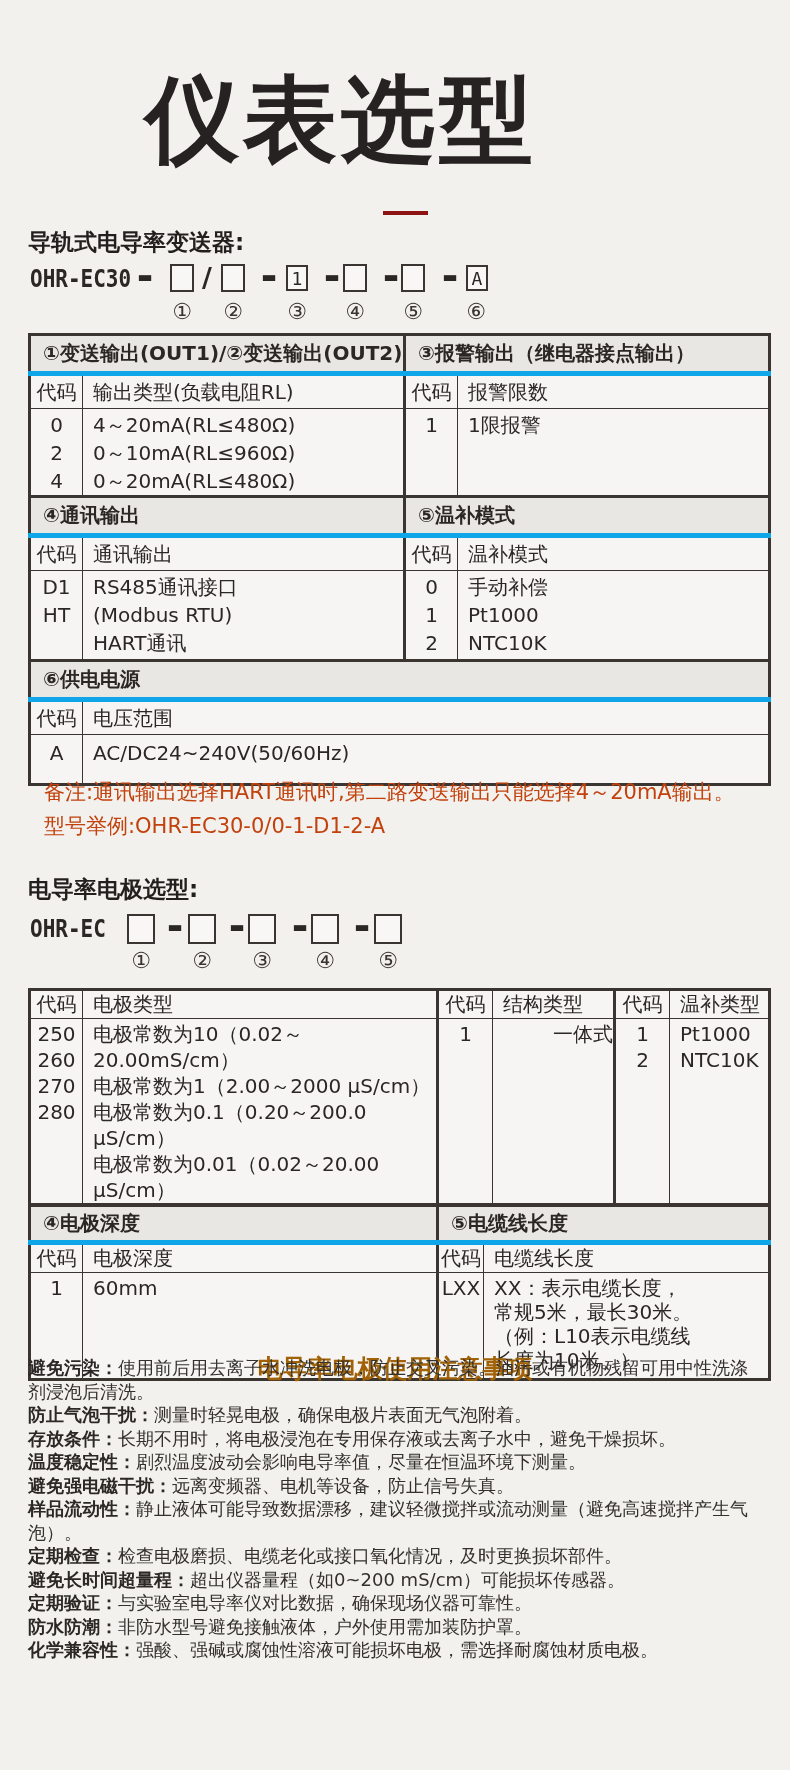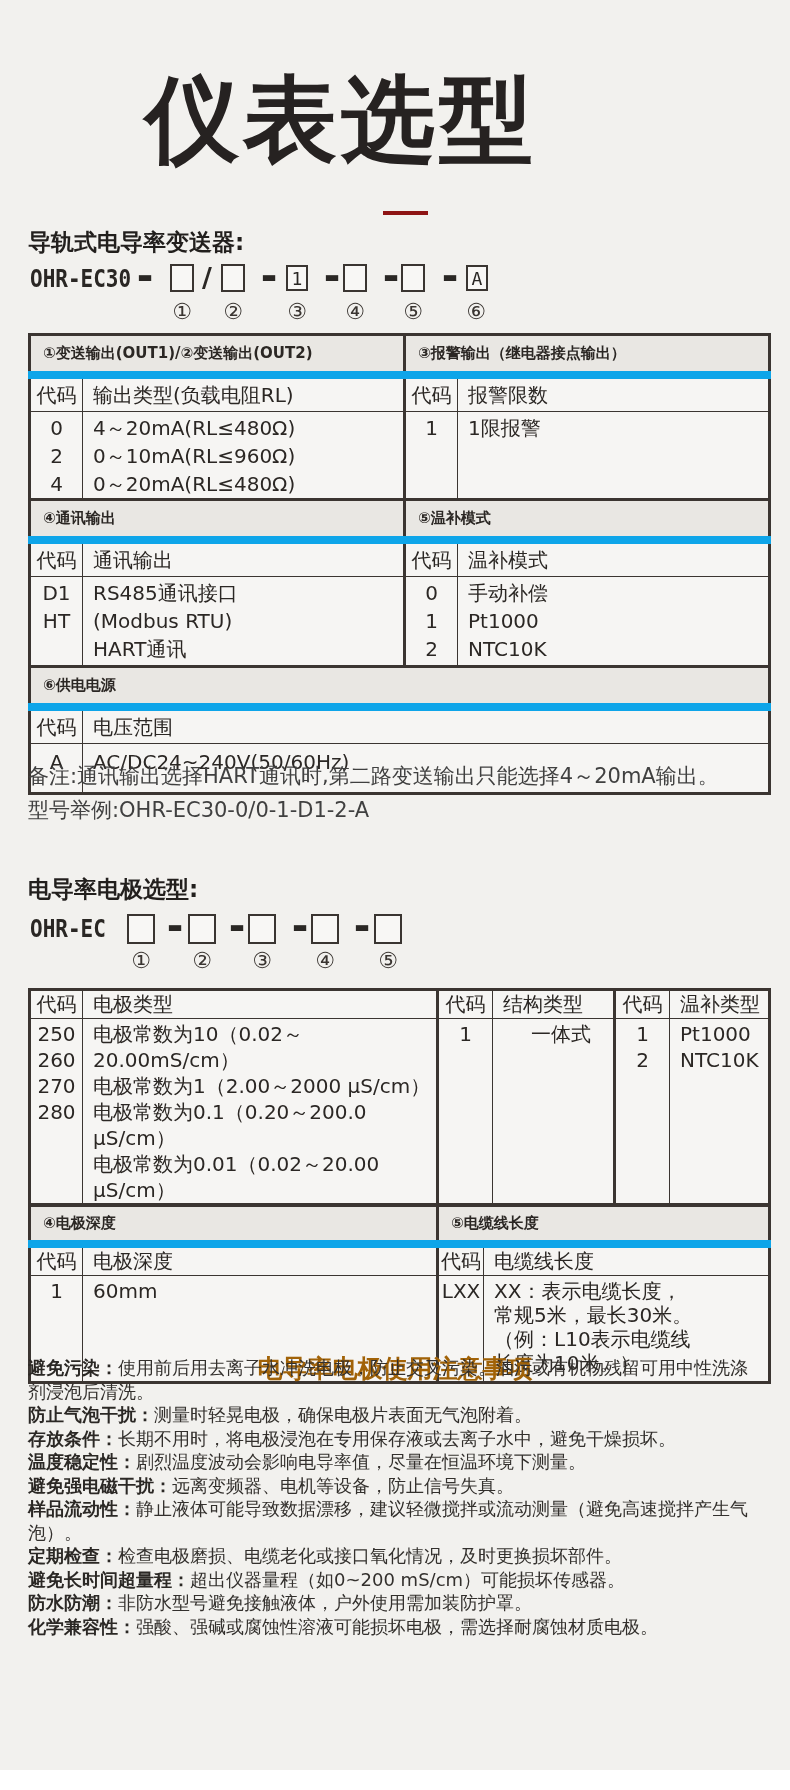--- a/index.html
+++ b/index.html
@@ -46,22 +46,22 @@
   #m1-sep4{left:379px}#m1-b4{left:401px}#m1-sep5{left:438px}#m1-b5{left:466px}
   #mk1-0{left:170px}#mk1-1{left:221px}#mk1-2{left:285px}#mk1-3{left:343px}#mk1-4{left:401px}#mk1-5{left:464px}
   
   #m2-b0{left:127px}#m2-sep0{left:163px}#m2-b1{left:188px}#m2-sep1{left:225px}
   #m2-b2{left:248px}#m2-sep2{left:288px}#m2-b3{left:311px}#m2-sep3{left:350px}#m2-b4{left:374px}
   #mk2-0{left:129px}#mk2-1{left:190px}#mk2-2{left:250px}#mk2-3{left:313px}#mk2-4{left:376px}
 
   
   table.spec{border-collapse:collapse;table-layout:fixed;background:#f6f5f3;border:3px solid #3b3531;}
   table.spec td{border:1.5px solid #3b3531;padding:0;vertical-align:top;font-size:20px;color:#2b2724;}
-  table.spec tr.sec td{background:#e9e7e3;font-weight:bold;font-size:15px;height:35px;
-    vertical-align:middle;padding-left:12px;border-top:3px solid #3b3531;border-bottom:8px solid #0ea5e9;}
+  table.spec tr.sec td{background:#e9e7e3;font-weight:bold;font-size:20px;height:35px;
+    vertical-align:middle;padding-left:12px;border-top:3px solid #3b3531;border-bottom:5px solid #0ea5e9;}
   table.spec tr.sub td{height:32px;vertical-align:middle;}
   table.spec td.code{text-align:center;}
   table.spec td.val{padding-left:10px;}
   table.spec td.dv{border-left:3px solid #3b3531;}
   table.spec td div{line-height:28px;}
   #t1{position:absolute;left:28px;top:333px;width:740px;}
   #t1 tr.body1 td{height:84px;padding-top:2px;}
   #t1 tr.body2 td{height:86px;padding-top:2px;}
   #t1 tr.body3 td{height:44px;padding-top:4px;}
   .t2wrap{position:absolute;left:28px;top:988px;width:740px;}
@@ -70,21 +70,21 @@
   #t2a tr.sub td{height:27px;}
   #t2a tr.body td{height:104px;padding-top:2px;}
   #t2a td div{line-height:26px;}
   #t2b{width:740px;border-top:none;}
   #t2b tr.sec td{height:33px;}
   #t2b tr.sub td{height:27px;}
   #t2b tr.body td{height:102px;padding-top:3px;}
   #t2b td div{line-height:24px;}
 
   
-  .remark-line{position:absolute;left:28px;width:740px;font-size:21px;color:#404040;margin:0;}
+  .remark-line{position:absolute;left:28px;width:740px;font-size:21px;color:#c2410c;margin:16px;}
   #remark{top:762px;}
   #example{top:796px;}
 
   
   .prec-heading{position:absolute;top:1352px;left:0;width:790px;text-align:center;
     font-size:25px;font-weight:600;color:#a16207;margin:0;}
   .notes{position:absolute;top:1356px;left:28px;width:736px;font-size:18px;line-height:23.5px;color:#33302d;}
   .notes p{margin:0;}
   .notes .lbl{font-weight:bold;color:#2b2825;}
 </style>
@@ -263,21 +263,21 @@
         </td>
         <td class="val">
           <div>电极常数为10（0.02～20.00mS/cm）</div>
           <div>电极常数为1（2.00～2000 μS/cm）</div>
           <div>电极常数为0.1（0.20～200.0 μS/cm）</div>
           <div>电极常数为0.01（0.02～20.00 μS/cm）</div>
         </td>
         <td class="code dv">
           <div>1</div>
         </td>
-        <td class="val" style="text-align:center;padding-left:16px;">
+        <td class="val" style="text-align:right;padding-left:16px;">
           <div>一体式</div>
         </td>
         <td class="code dv">
           <div>1</div>
           <div>2</div>
         </td>
         <td class="val">
           <div>Pt1000</div>
           <div>NTC10K</div>
         </td>
@@ -327,17 +327,18 @@
 
   <div class="notes" id="notes-list">
       <p><span class="lbl">避免污染：</span><span>使用前后用去离子水冲洗电极，防止交叉污染。油污或有机物残留可用中性洗涤剂浸泡后清洗。</span></p>
       <p><span class="lbl">防止气泡干扰：</span><span>测量时轻晃电极，确保电极片表面无气泡附着。</span></p>
       <p><span class="lbl">存放条件：</span><span>长期不用时，将电极浸泡在专用保存液或去离子水中，避免干燥损坏。</span></p>
       <p><span class="lbl">温度稳定性：</span><span>剧烈温度波动会影响电导率值，尽量在恒温环境下测量。</span></p>
       <p><span class="lbl">避免强电磁干扰：</span><span>远离变频器、电机等设备，防止信号失真。</span></p>
       <p><span class="lbl">样品流动性：</span><span>静止液体可能导致数据漂移，建议轻微搅拌或流动测量（避免高速搅拌产生气泡）。</span></p>
       <p><span class="lbl">定期检查：</span><span>检查电极磨损、电缆老化或接口氧化情况，及时更换损坏部件。</span></p>
       <p><span class="lbl">避免长时间超量程：</span><span>超出仪器量程（如0~200 mS/cm）可能损坏传感器。</span></p>
+      <p><span class="lbl">定期验证：</span><span>与实验室电导率仪对比数据，确保现场仪器可靠性。</span></p>
       <p><span class="lbl">防水防潮：</span><span>非防水型号避免接触液体，户外使用需加装防护罩。</span></p>
       <p><span class="lbl">化学兼容性：</span><span>强酸、强碱或腐蚀性溶液可能损坏电极，需选择耐腐蚀材质电极。</span></p>
     </div>
 
 </div>
 
 </body></html>

